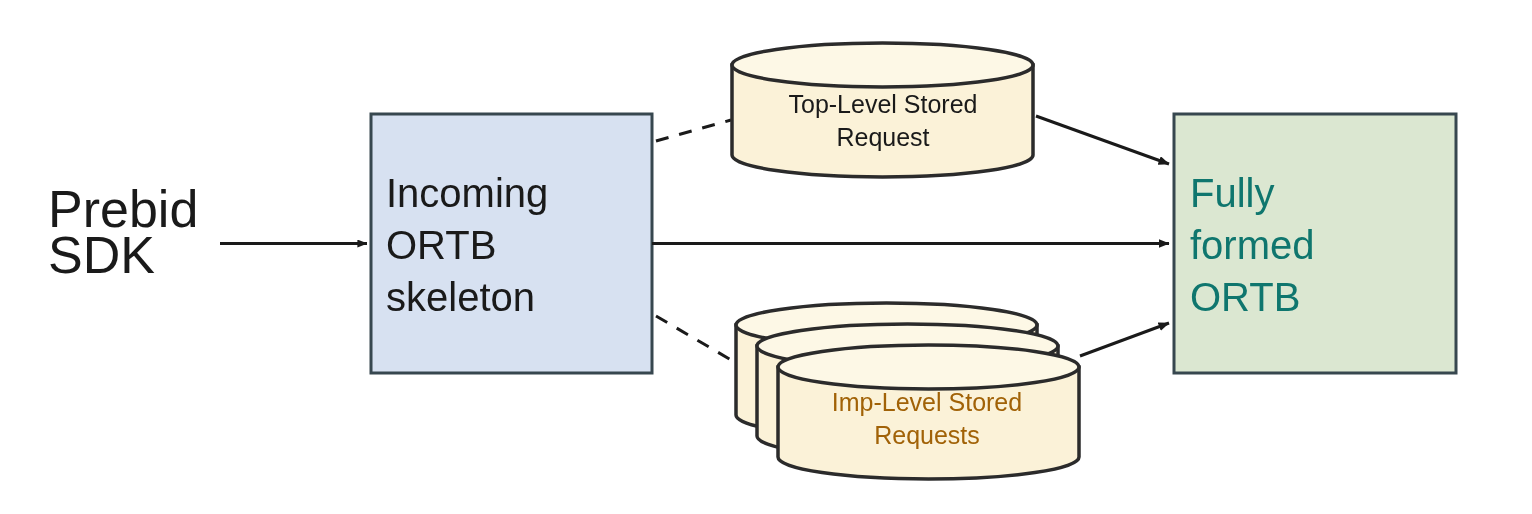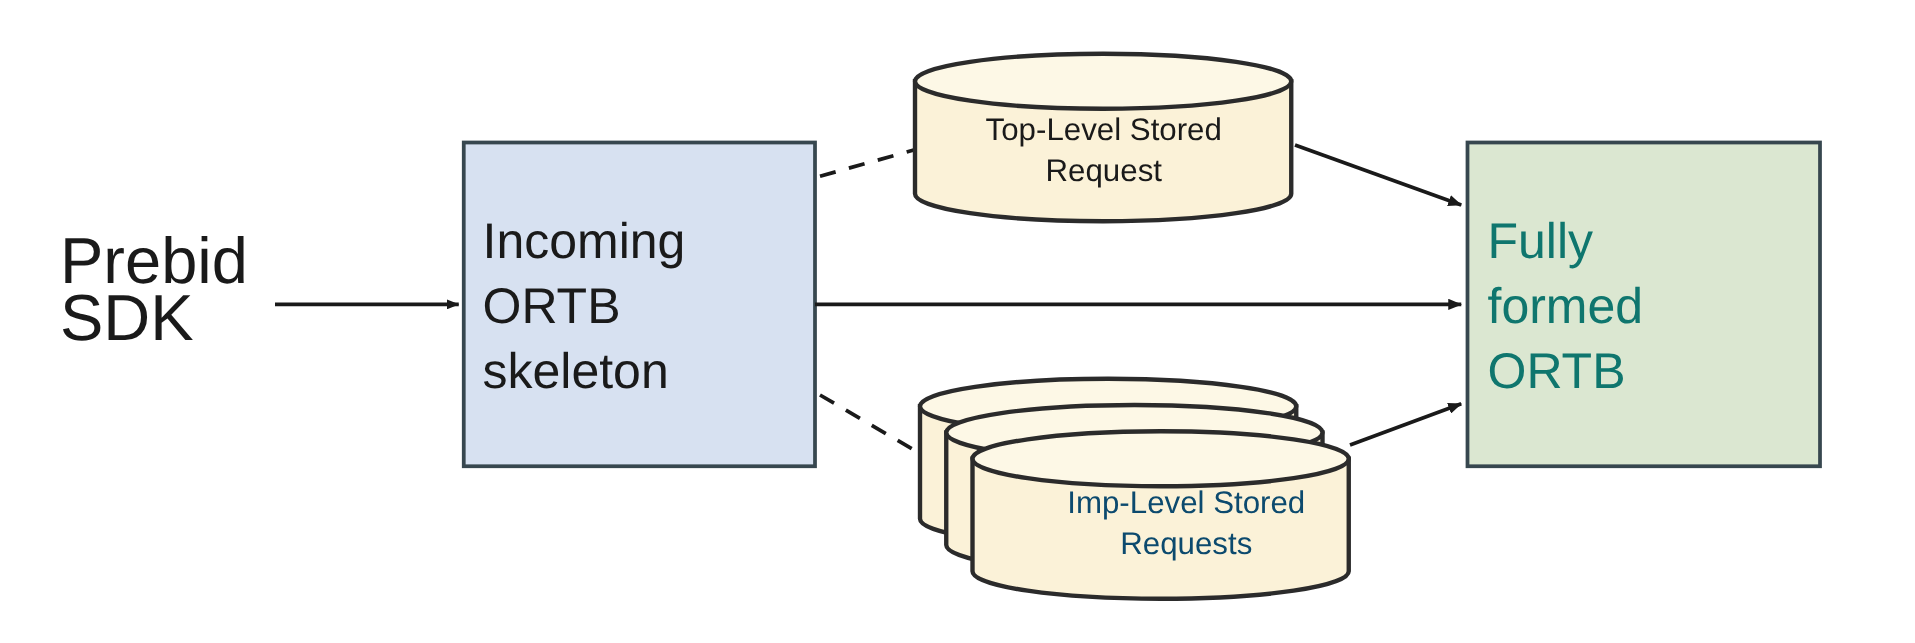--- a/index.html
+++ b/index.html
@@ -161,20 +161,20 @@
   <div class="node-label" id="source-label" style="color: rgb(26, 26, 26);">Prebid
 SDK</div>
 
   <div class="node-label" id="process-label" style="color: rgb(26, 26, 26);">Incoming
 ORTB
 skeleton</div>
 
   <div class="node-label" id="top-store-label" style="color: rgb(26, 26, 26);">Top-Level Stored
 Request</div>
 
-  <div class="node-label" id="imp-store-label" style="color: #0c4a6e; margin-left: 22px;">Imp-Level Stored
+  <div class="node-label" id="imp-store-label" style="color: #a16207;">Imp-Level Stored
 Requests</div>
 
   <div class="node-label" id="output-label" style="color: #0f766e;">Fully
 formed
 ORTB</div>
 
 </div>
 
 </body></html>

